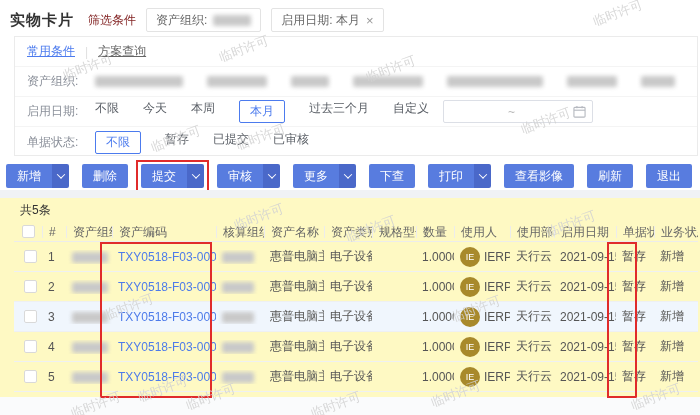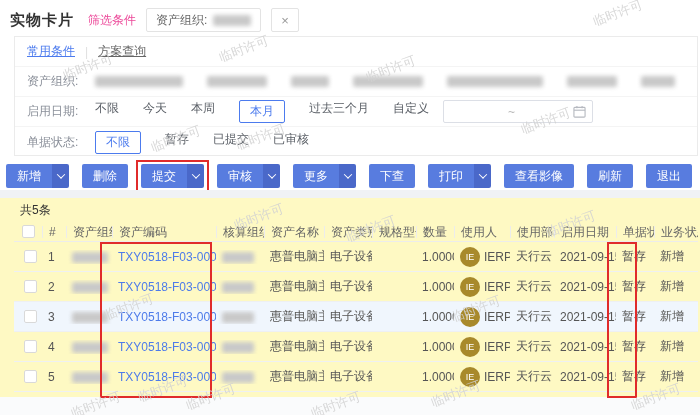--- a/index.html
+++ b/index.html
@@ -3,21 +3,21 @@
 <meta charset="utf-8">
 <style>
   * { margin:0; padding:0; box-sizing:border-box; }
   html,body { width:700px; height:415px; overflow:hidden; background:#fff;
     font-family:"Liberation Sans","DejaVu Sans",sans-serif; font-size:12px; color:#555; }
   .page { position:relative; width:692px; height:415px; background:#fff; }
 
   
   .tophdr { position:absolute; top:6px; left:10px; height:28px; display:flex; align-items:center; gap:10px; }
   .title { font-size:15px; font-weight:bold; color:#333; letter-spacing:1px; }
-  .filter-lab { color:#ec4899; margin-left:4px; }
+  .filter-lab { color:#7f1d1d; margin-left:4px; }
   .tag { display:flex; align-items:center; gap:6px; border:1px solid #e3e3e3; border-radius:2px;
          background:#fff; height:24px; padding:0 9px; color:#666; }
   .tag .close { color:#999; font-size:13px; cursor:pointer; line-height:1; }
   .blur { display:inline-block; height:11px; border-radius:2px; background:#c9c9c9; filter:blur(2px); vertical-align:middle; }
 
   
   .panel { position:absolute; left:14px; top:36px; width:684px; height:120px;
            background:#fff; border:1px solid #ebebeb; }
   .panel-tabs { height:30px; display:flex; align-items:center; padding-left:12px; gap:10px;
                 border-bottom:1px solid #f4f4f4; }
@@ -88,20 +88,21 @@
 <div class="page">
 
   <div class="tophdr">
     <span class="title">实物卡片</span>
     <span class="filter-lab">筛选条件</span>
     <span class="tag">
       <span>资产组织:</span>
       <span class="blur" style="width:38px"></span>
     </span>
     <span class="tag">
+      <span>启用日期: 本月</span>
       <span class="close">×</span>
     </span>
   </div>
 
   <div class="panel">
     <div class="panel-tabs" id="panelTabs">
         <span class="ptab active">常用条件</span>
         <span class="ptab-sep">|</span>
         <span class="ptab">方案查询</span>
       </div>

